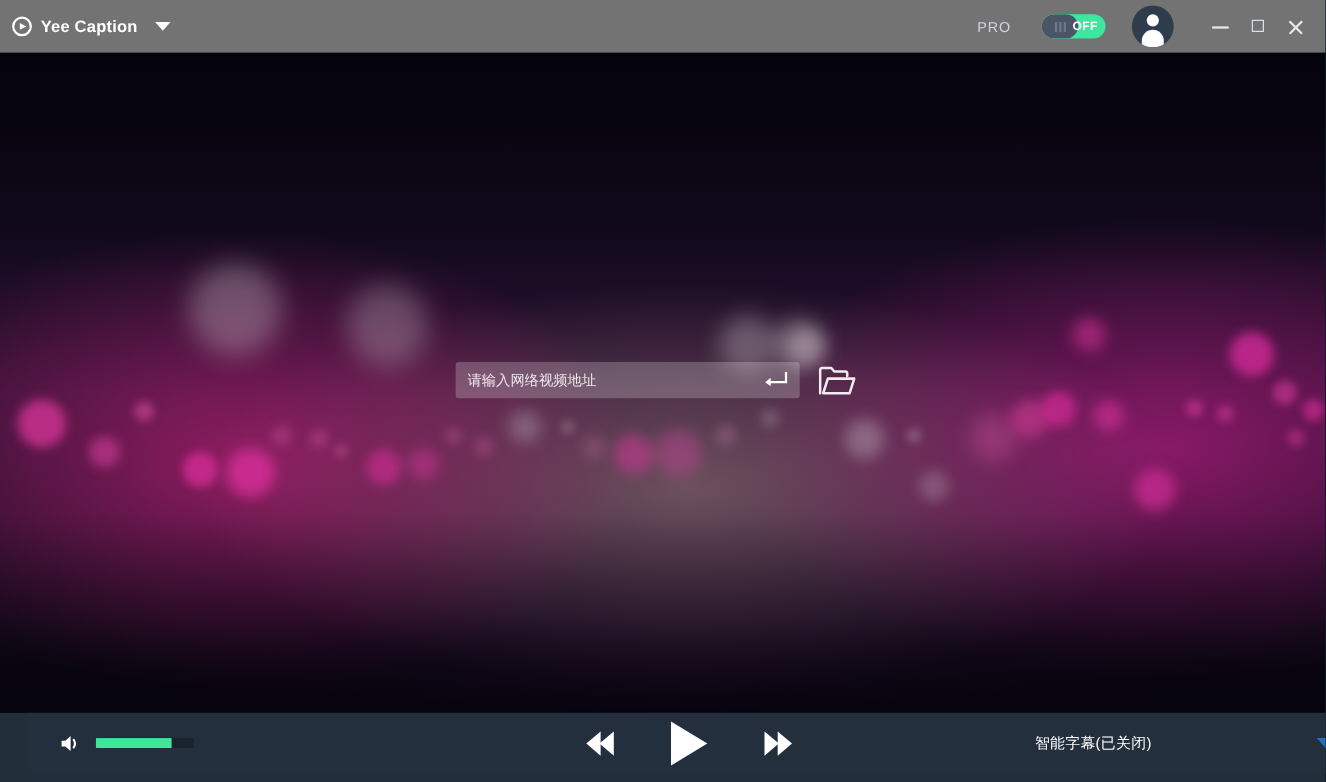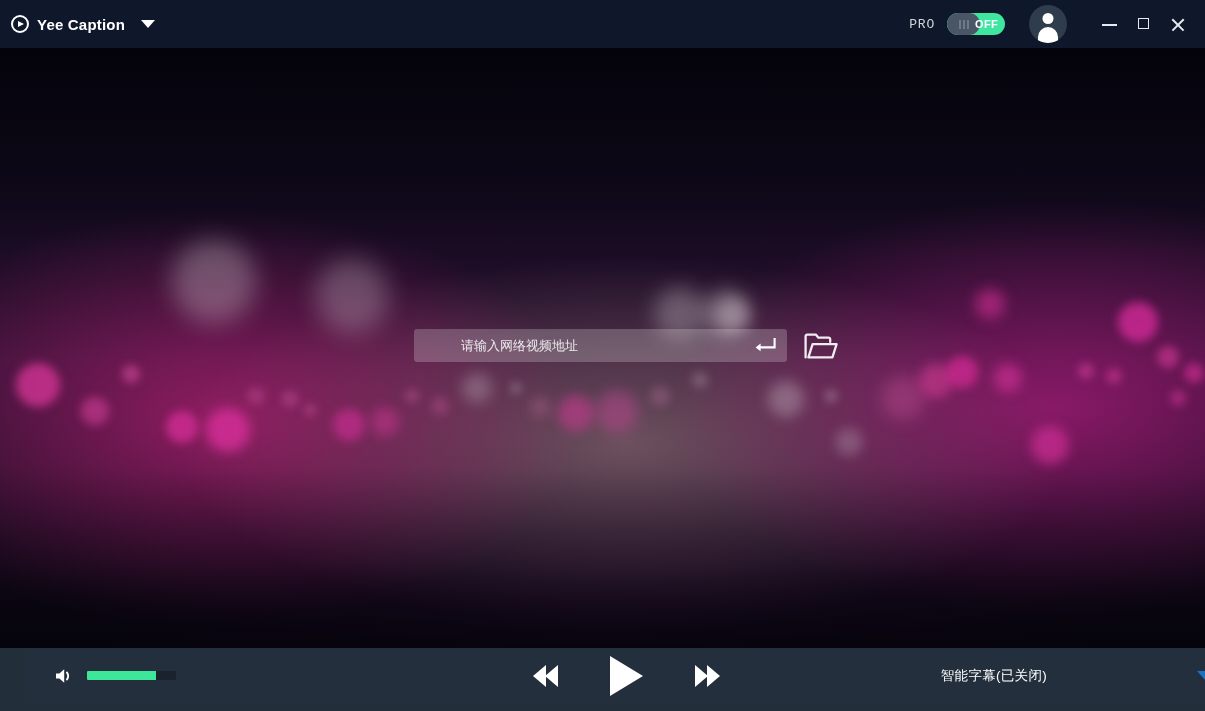--- a/index.html
+++ b/index.html
@@ -21,21 +21,21 @@
     background: #222e3a;
     box-sizing: border-box;
   }
 
   
   .titlebar {
     position: absolute;
     left: 0; top: 0;
     width: 1205px;
     height: 48px;
-    background: #0f172a;
+    background: #737373;
     display: flex;
     align-items: center;
   }
   .brand {
     display: flex;
     align-items: center;
     margin-left: 11px;
     height: 48px;
   }
   .logo-icon {
@@ -74,22 +74,21 @@
     position: absolute;
     right: 0; top: 0;
     height: 48px;
     display: flex;
     align-items: center;
   }
   .pro-label {
     color: #cfd6dd;
     font-size: 13px;
     letter-spacing: 0.8px;
-    margin-right: 12px;
-    font-family: Liberation Mono, monospace;
+    margin-right: 28px;
   }
   .pro-toggle {
     width: 58px;
     height: 22px;
     border-radius: 11px;
     background: #3ee6a0;
     position: relative;
     overflow: hidden;
     display: flex;
     align-items: center;
@@ -224,30 +223,29 @@
 
   
   .input-row {
     position: absolute;
     left: 414px;
     top: 329px;
     display: flex;
     align-items: center;
   }
   .url-field {
-    width: 373px;
+    width: 313px;
     height: 33px;
     background: rgba(255,255,255,0.22);
     border-radius: 3px;
     display: flex;
     align-items: flex-end;
     position: relative;
     box-sizing: border-box;
     backdrop-filter: blur(1px);
-    padding-left: 36px;
   }
   .url-input {
     border: 0;
     background: transparent;
     outline: none;
     color: #ffffff;
     font-size: 13px;
     font-family: "Liberation Sans", "DejaVu Sans", sans-serif;
     padding: 0 40px 0 11px;
     width: 100%;

